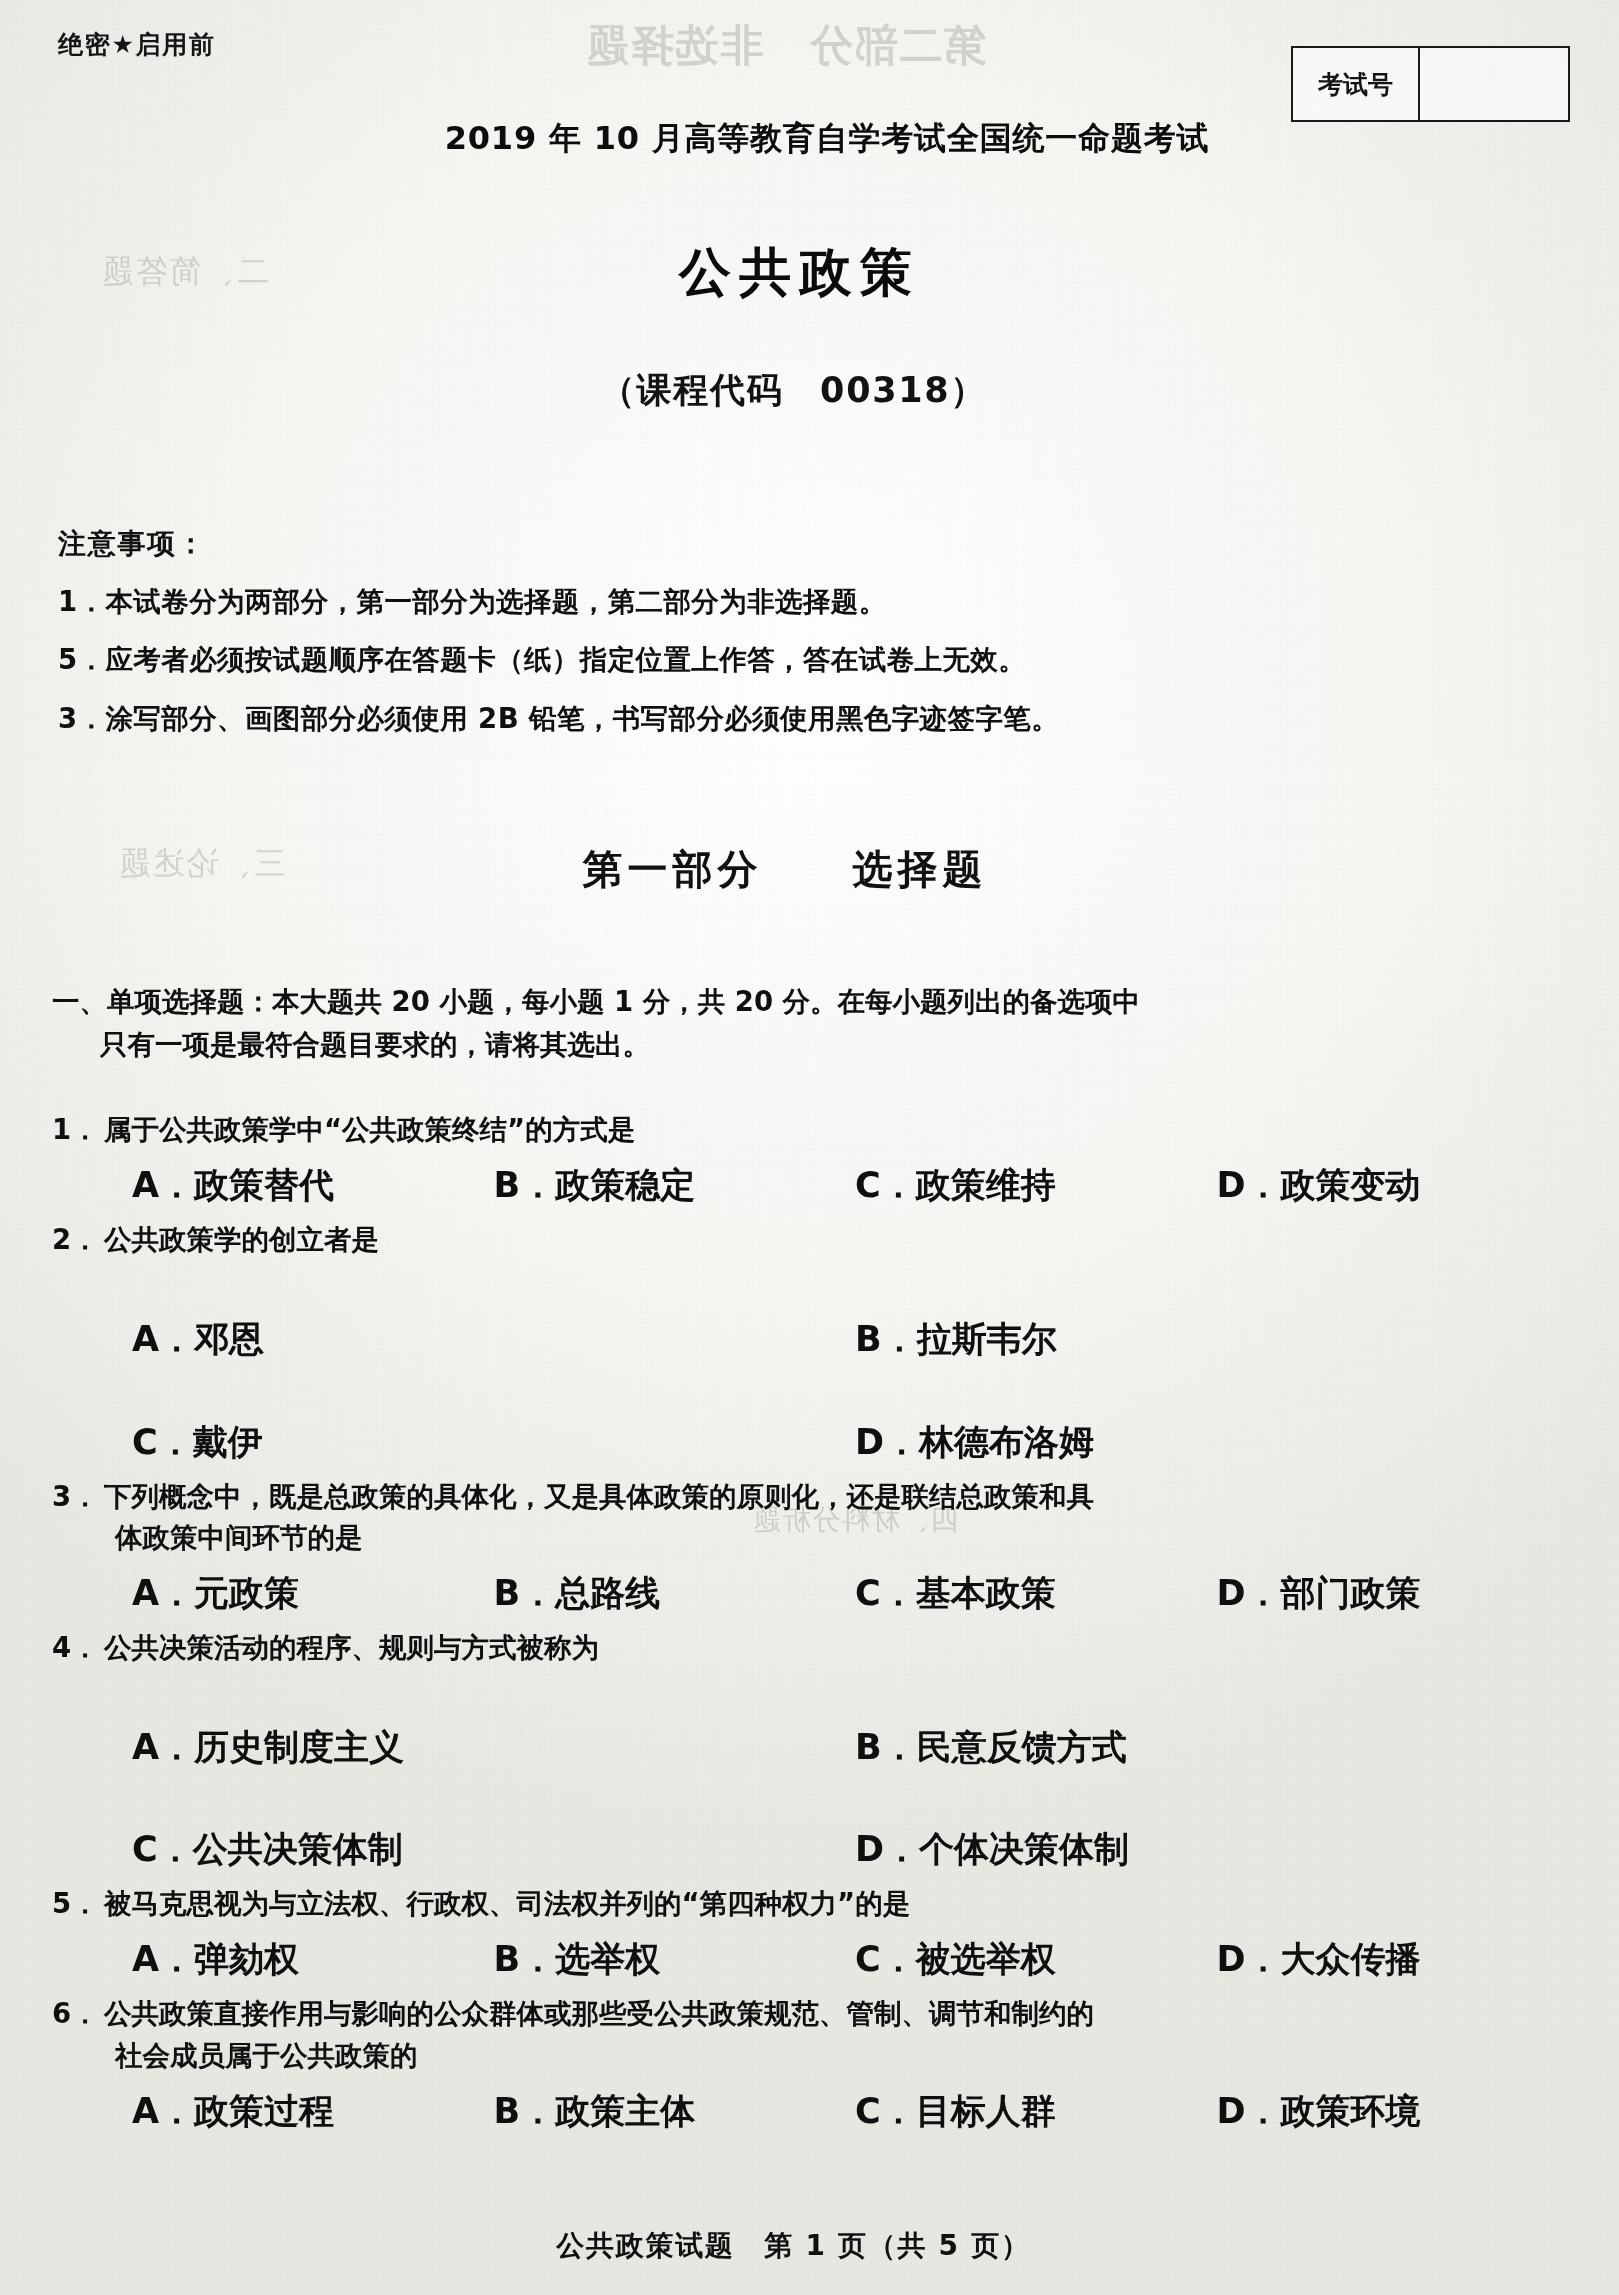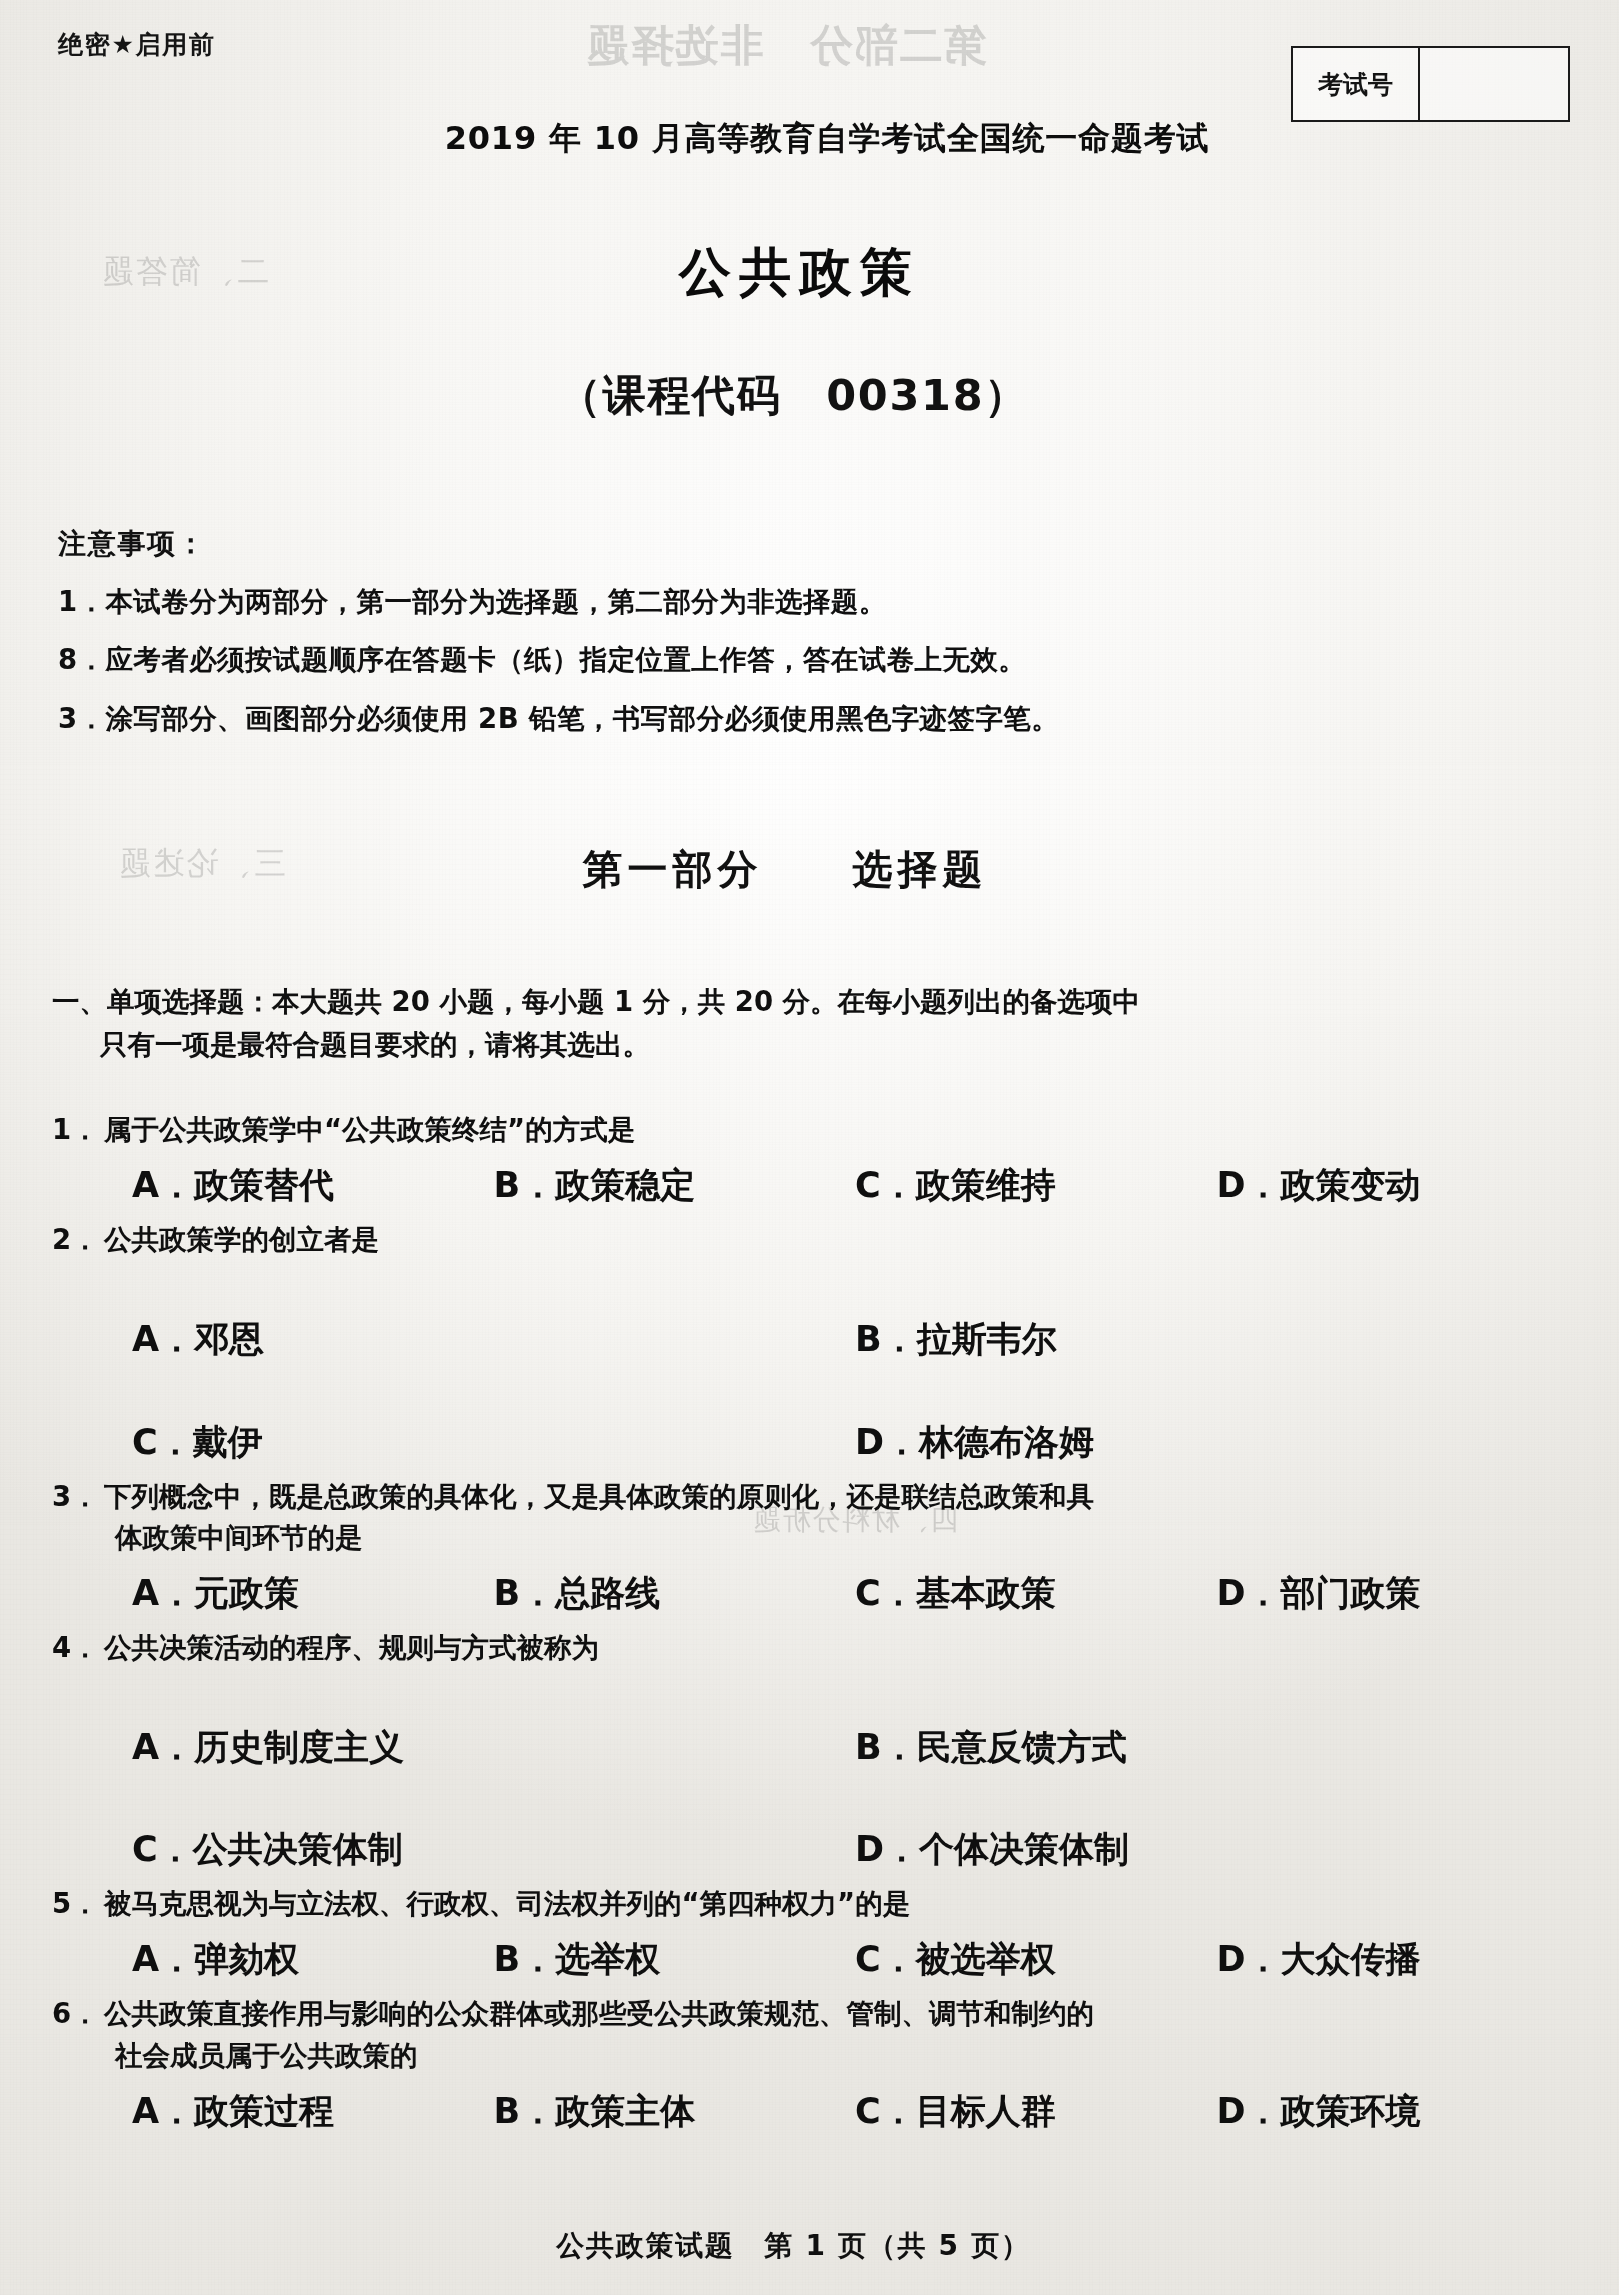--- a/index.html
+++ b/index.html
@@ -107,21 +107,21 @@
     letter-spacing: 8.3px;
     color: #0b0b0b;
     padding-right: 33px;
   }
   .title-code {
     position: absolute;
     left: 0;
     right: 0;
     top: 367px;
     text-align: center;
-    font-size: 43px;
+    font-size: 35px;
     font-weight: bold;
     color: #121212;
     letter-spacing: 1.7px;
     padding-right: 33px;
   }
   
   .notes-title {
     position: absolute;
     left: 58px;
     top: 525px;
@@ -247,21 +247,21 @@
     <div class="exam-no-label">考试号</div>
     <div class="exam-no-field"></div>
   </div>
 
   <div class="title-main">2019 年 10 月高等教育自学考试全国统一命题考试</div>
   <div class="title-course">公共政策</div>
   <div class="title-code">（课程代码　00318）</div>
 
   <div class="notes-title">注意事项：</div>
   <div class="note note-1">1．本试卷分为两部分，第一部分为选择题，第二部分为非选择题。</div>
-  <div class="note note-2">8．应考者必须按试题顺序在答题卡（纸）指定位置上作答，答在试卷上无效。</div>
+  <div class="note note-2">5．应考者必须按试题顺序在答题卡（纸）指定位置上作答，答在试卷上无效。</div>
   <div class="note note-3">3．涂写部分、画图部分必须使用 2B 铅笔，书写部分必须使用黑色字迹签字笔。</div>
 
   <div class="part-heading">第一部分　　选择题</div>
 
   <div class="section-1">
     <span>一、单项选择题：</span><span>本大题共 20 小题，每小题 1 分，共 20 分。在每小题列出的备选项中</span>
     <span class="indent">只有一项是最符合题目要求的，请将其选出。</span>
   </div>
 
   <div class="questions">

